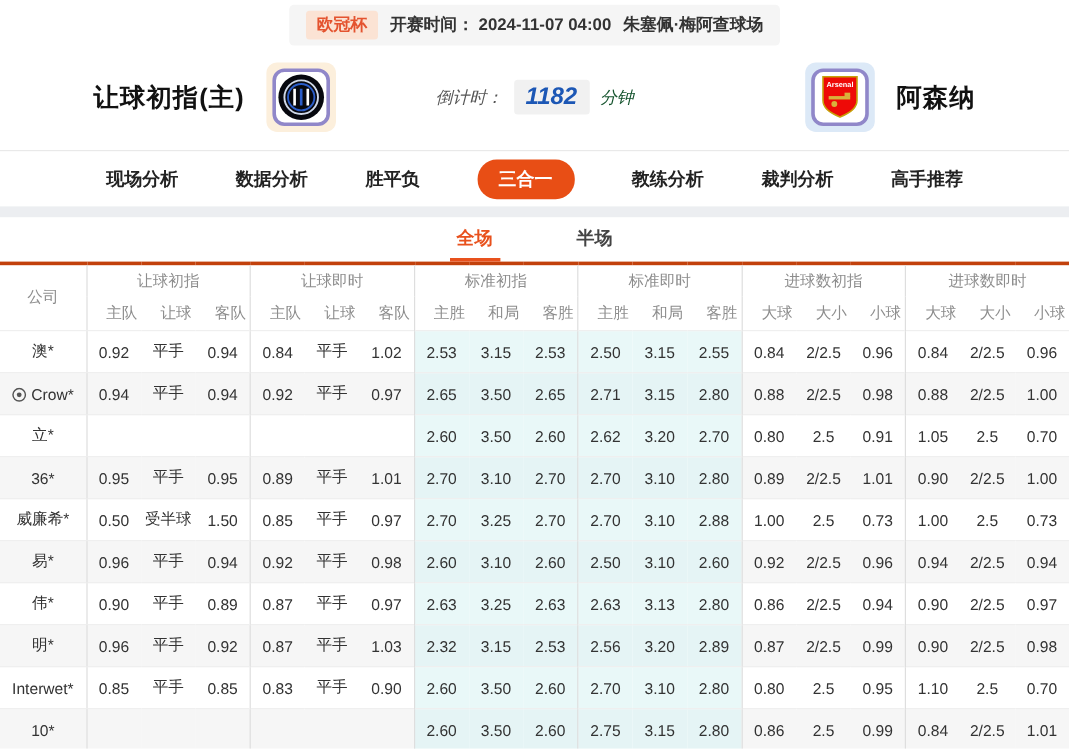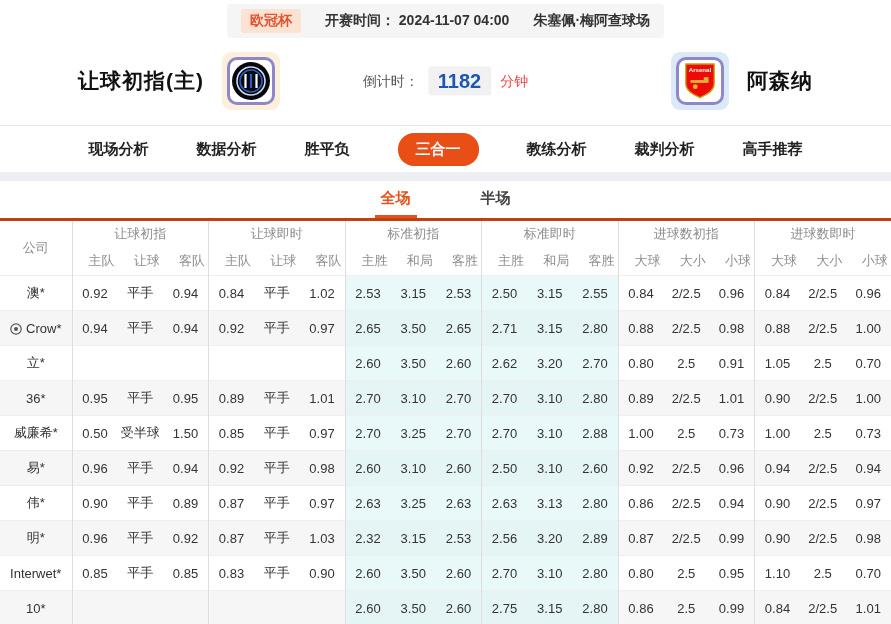--- a/index.html
+++ b/index.html
@@ -5,34 +5,34 @@
   * { margin:0; padding:0; box-sizing:border-box; }
   html,body { background:#fff; }
   .page {
     width:891px; height:624px; overflow:hidden; position:relative; background:#fff;
     font-family:"Liberation Sans","DejaVu Sans",sans-serif; color:#333;
   }
   
   .topbar { height:37px; display:flex; align-items:center; justify-content:center; padding-top:5px; }
   .topbar-box {
     background:#f5f5f5; border-radius:4px; padding:5px 14px;
-    display:flex; align-items:center; gap:24px; font-size:14px; font-weight:bold; color:#333;
+    display:flex; align-items:center; gap:10px; font-size:14px; font-weight:bold; color:#333;
   }
   .league-badge { background:#fbe3d4; color:#e4532f; padding:3px 9px; border-radius:3px; font-size:14px; font-weight:bold; }
   
   .match-row { height:88px; position:relative; display:flex; align-items:center; justify-content:space-between; padding:0 78px; }
   .team { display:flex; align-items:center; gap:18px; }
   .team-name { font-size:21px; font-weight:bold; color:#111; letter-spacing:1px; }
   .logo-box { width:58px; height:58px; border-radius:9px; display:flex; align-items:center; justify-content:center; }
   .inter-bg { background:#fcefdc; }
   .arsenal-bg { background:#dce9f7; }
   .logo-inner { width:48px; height:48px; background:#fff; border:3px solid #9087c9; border-radius:10px; display:flex; align-items:center; justify-content:center; }
-  .countdown { position:absolute; left:50%; top:50%; transform:translate(-50%,-50%); display:flex; align-items:center; gap:9px; font-size:14px; color:#555; }
+  .countdown { position:absolute; left:50%; top:50%; transform:translate(-50%,-50%); display:flex; align-items:center; gap:9px; font-size:14px; color:#555;font-style:italic; }
   .cd-num { background:#f1f1f1; border-radius:3px; padding:3px 10px; font-size:20px; font-weight:bold; color:#1c57b5; }
-  .cd-unit { color:#ef4444; }
+  .cd-unit { color:#14532d; }
   
   .tabs { height:47px; border-top:1px solid #e9e9e9; display:flex; align-items:center; justify-content:center; gap:48px; }
   .tab { font-size:15px; font-weight:bold; color:#222; cursor:pointer; white-space:nowrap; }
   .tab.active-pill { background:#e84e15; color:#fff; border-radius:16px; padding:7px 18px; }
   .gray-strip { height:9px; background:#eceef1; }
   
   .subtabs { height:37px; display:flex; align-items:stretch; justify-content:center; gap:58px; }
   .subtab { font-size:15px; font-weight:bold; color:#444; display:flex; align-items:center; padding:6px 6px; cursor:pointer; border-bottom:3px solid transparent; }
   .subtab.active { color:#e8511d; border-bottom-color:#e8511d; }
   

